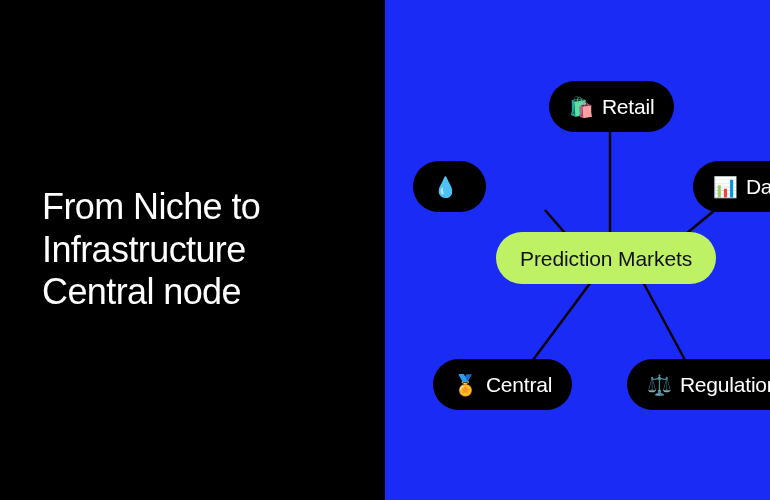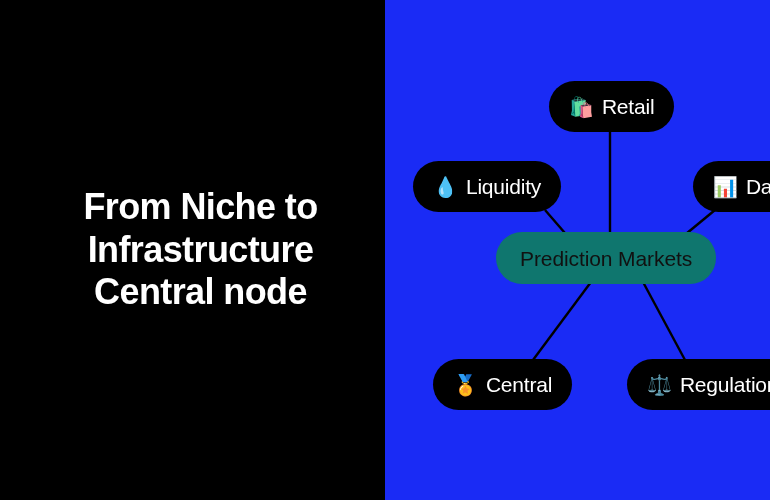--- a/index.html
+++ b/index.html
@@ -23,25 +23,25 @@
     top: 0;
     width: 385px;
     height: 500px;
     background: #000000;
     display: flex;
     align-items: center;
   }
   #headline {
     color: #ffffff;
     font-size: 36px;
-    font-weight: bold;
+    font-weight: normal;
     line-height: 1.18;
     letter-spacing: -0.6px;
     padding: 0 26px 0 42px;
-    text-align: center;
+    text-align: left;
     width: 100%;
     box-sizing: border-box;
     white-space: pre-line;
   }
 
   
   #right-panel {
     position: absolute;
     left: 385px;
     top: 0;
@@ -80,21 +80,21 @@
     text-align: right;
   }
 
   .node.branch {
     background: #000000;
     color: #ffffff;
     height: 51px;
     padding: 0 20px;
   }
   .node.center {
-    background: #0f766e;
+    background: #bef264;
     color: #111111;
     height: 52px;
     padding: 0 24px;
   }
   .node.center .label {
     font-size: 21px;
     letter-spacing: -0.1px;
   }
 </style>
 </head>
@@ -119,21 +119,20 @@
       <line x1="258" y1="282" x2="300" y2="360" stroke="#000000" stroke-width="2.4"></line>
     </svg>
 
     <div class="node branch" style="left:164px; top:81px;">
       <span class="emoji">🛍️</span>
       <span class="label">Retail</span>
     </div>
 
     <div class="node branch" style="left:28px; top:161px;">
       <span class="emoji">💧</span>
-      <span class="label">Liquidity</span>
     </div>
 
     <div class="node branch" style="left:308px; top:161px;">
       <span class="emoji">📊</span>
       <span class="label">Data</span>
     </div>
 
     <div class="node branch" style="left:48px; top:359px;">
       <span class="emoji">🏅</span>
       <span class="label">Central</span>

